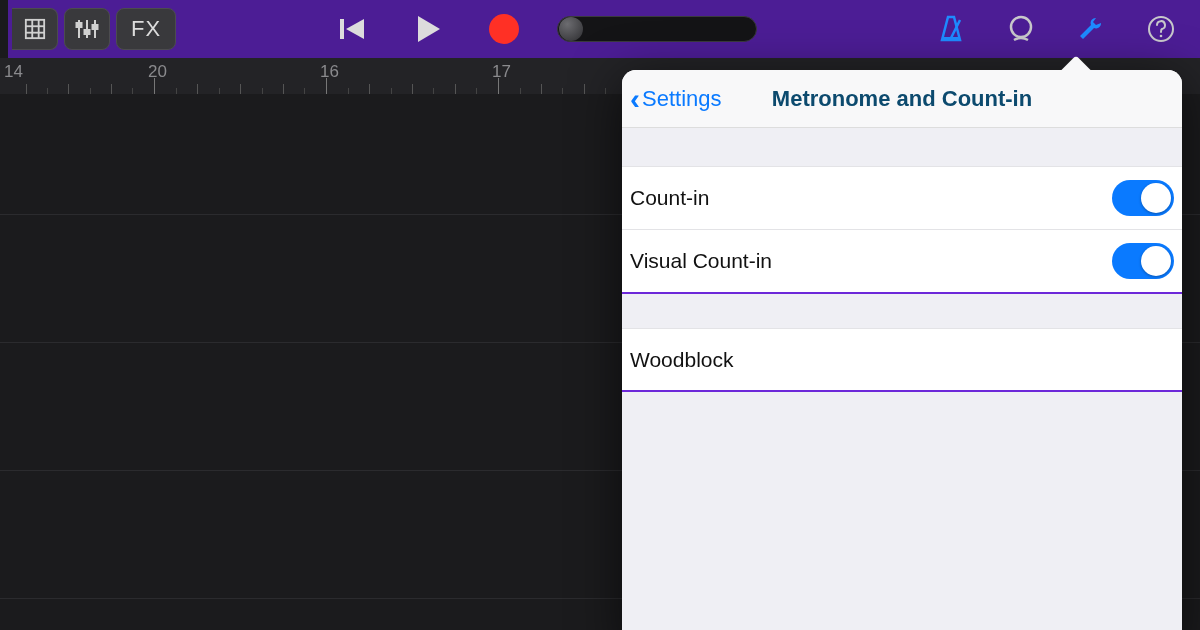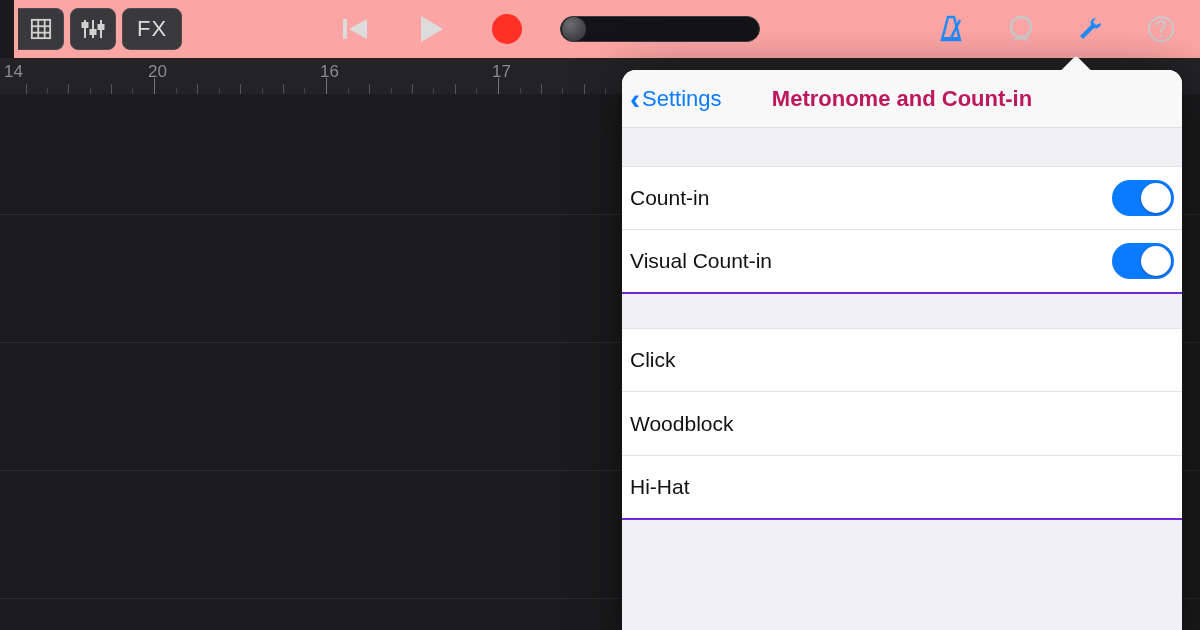--- a/index.html
+++ b/index.html
@@ -1,22 +1,22 @@
 <!DOCTYPE html>
 <html><head>
 <meta charset="utf-8">
 <style>
   * { box-sizing: border-box; margin: 0; padding: 0; }
   html, body { width: 1200px; height: 630px; overflow: hidden; font-family: -apple-system, "Helvetica Neue", Arial, sans-serif; }
   body { background: #1a1a1c; position: relative; }
 
   
   .toolbar {
-    position: absolute; left:14px; top:0; right:0; height:58px;
-    background: #fca5a5;
+    position: absolute; left:8px; top:0; right:0; height:58px;
+    background: #4c1d95;
     display:flex; align-items:center;
     padding: 17px 10px;
   }
   .tb-btn {
     height:42px; min-width:46px;
     background:#39393c;
     border:1px solid #4c4c4f;
     border-radius:8px;
     display:flex; align-items:center; justify-content:center;
     margin-right:6px;
@@ -55,21 +55,21 @@
     position:absolute; top:-10px; right:95px; width:22px; height:22px;
     background:#f8f8f9; transform:rotate(45deg); border-top-left-radius:4px;
   }
   .pop-header{
     height:58px; background:#f8f8f9; border-bottom:1px solid #ddd;
     border-top-left-radius:14px;border-top-right-radius:14px;
     display:flex; align-items:center; position:relative;
   }
   .back-btn{ display:flex; align-items:center; color:#0a7aff; font-size:22px; cursor:pointer; padding-left:8px;}
   .back-chev{ font-size:30px; line-height:1; font-weight:600; margin-right:2px;}
-  .pop-title{ position:absolute; left:0; right:0; text-align:center; font-size:22px; font-weight:600; color:#be185d; pointer-events:none;}
+  .pop-title{ position:absolute; left:0; right:0; text-align:center; font-size:22px; font-weight:600; color:#0c4a6e; pointer-events:none;}
   .pop-body{ background:#efeff4; height:calc(100% - 58px); overflow:hidden;}
   .section-gap{ height:38px; }
   .section-gap.small{ height:34px;}
   .list{ background:#fff; }
   .row{
     height:64px; display:flex; align-items:center; justify-content:space-between;
     padding:0 8px; font-size:21px; color:#111;
     border-bottom:1px solid #e3e3e6;
   }
   .list .row:last-child{ border-bottom:2px solid #6d28d9;}
@@ -233,23 +233,17 @@
         <div class="toggle">
             <div class="knob"></div>
           </div>
       </div>
     </div>
 
     <div class="section-gap small"></div>
 
     <div class="list">
       <div class="row">
-        <span>Click</span>
-      </div>
-      <div class="row">
         <span>Woodblock</span>
       </div>
-      <div class="row">
-        <span>Hi-Hat</span>
-      </div>
     </div>
   </div>
 </div>
 
 </body></html>

